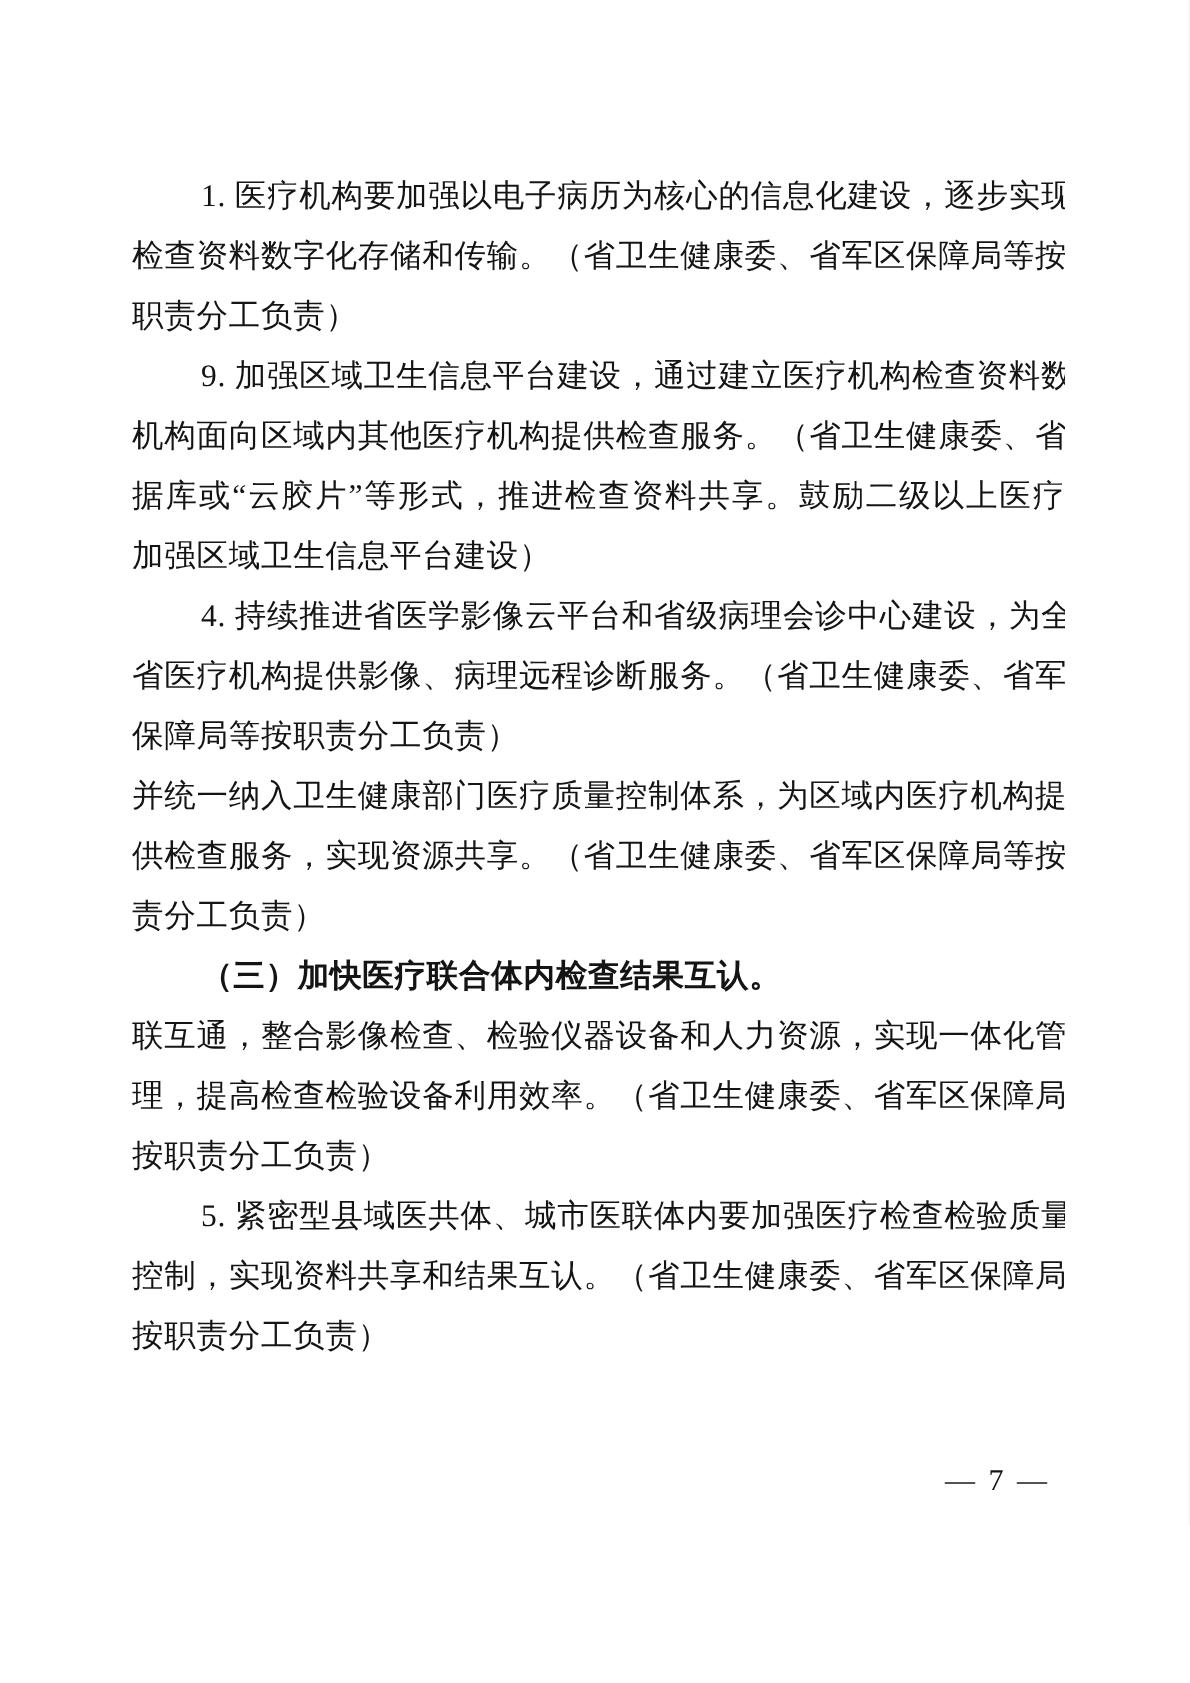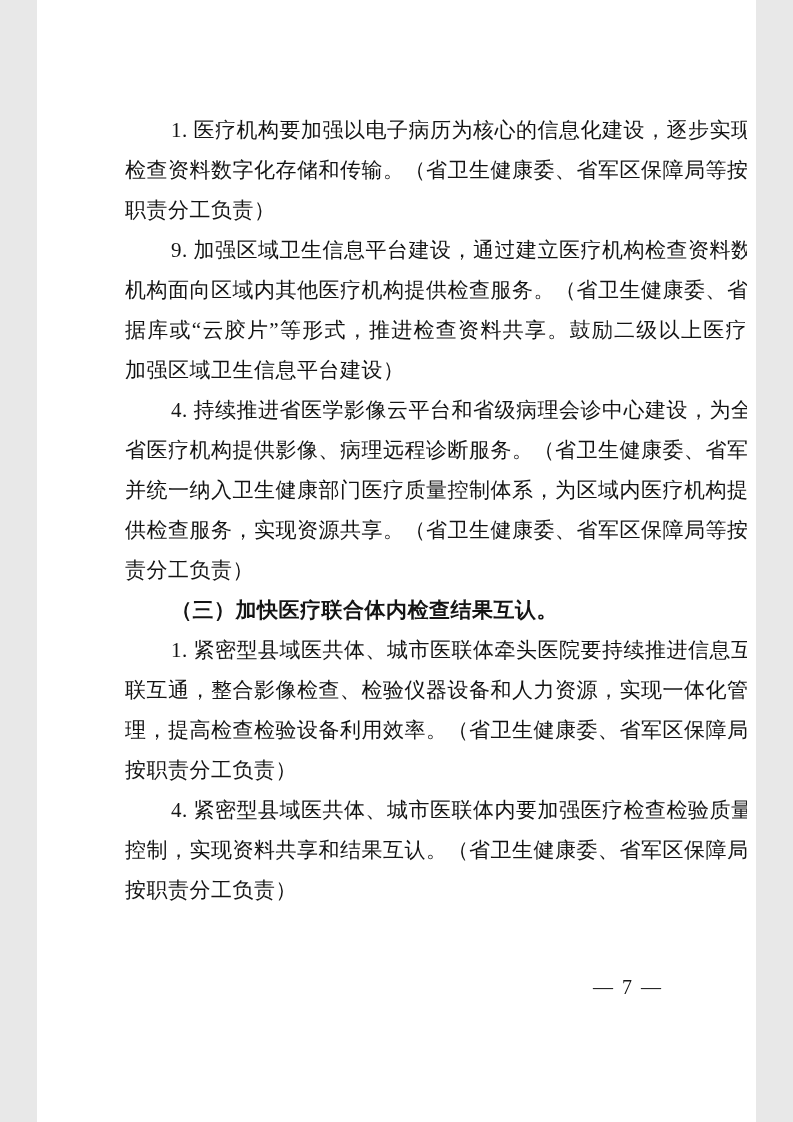--- a/index.html
+++ b/index.html
@@ -2,21 +2,21 @@
 <html><head>
 <meta charset="utf-8">
 <style>
   html, body {
     margin: 0;
     padding: 0;
     background: #e8e8e8;
   }
   .page {
     position: relative;
-    width: 719px;
+    width: 793px;
     height: 1122px;
     margin: 0 auto;
     background: #ffffff;
     font-family: "Liberation Serif", "DejaVu Serif", serif;
     color: #141414;
     overflow: hidden;
   }
   .content {
     position: absolute;
     left: 88px;
@@ -75,41 +75,41 @@
     <div class="para">
       <div class="line first">9. 加强区域卫生信息平台建设，通过建立医疗机构检查资料数</div>
       <div class="line">机构面向区域内其他医疗机构提供检查服务。（省卫生健康委、省</div>
       <div class="line">据库或“云胶片”等形式，推进检查资料共享。鼓励二级以上医疗</div>
       <div class="line last">加强区域卫生信息平台建设）</div>
     </div>
 
     <div class="para">
       <div class="line first">4. 持续推进省医学影像云平台和省级病理会诊中心建设，为全</div>
       <div class="line">省医疗机构提供影像、病理远程诊断服务。（省卫生健康委、省军区</div>
+      <div class="line last">保障局等按职责分工负责）</div>
     </div>
 
     <div class="para">
       <div class="line">并统一纳入卫生健康部门医疗质量控制体系，为区域内医疗机构提</div>
       <div class="line">供检查服务，实现资源共享。（省卫生健康委、省军区保障局等按职</div>
       <div class="line last">责分工负责）</div>
     </div>
 
     <div class="para">
       <div class="line first heading">（三）加快医疗联合体内检查结果互认。</div>
     </div>
 
     <div class="para">
-      <div class="line first">1. 紧密型县域医共体、城市医联体牵头医院要持续推进信息互</div>
       <div class="line">联互通，整合影像检查、检验仪器设备和人力资源，实现一体化管</div>
       <div class="line">理，提高检查检验设备利用效率。（省卫生健康委、省军区保障局等</div>
       <div class="line last">按职责分工负责）</div>
     </div>
 
     <div class="para">
-      <div class="line first">4. 紧密型县域医共体、城市医联体内要加强医疗检查检验质量</div>
+      <div class="line first">5. 紧密型县域医共体、城市医联体内要加强医疗检查检验质量</div>
       <div class="line">控制，实现资料共享和结果互认。（省卫生健康委、省军区保障局等</div>
       <div class="line last">按职责分工负责）</div>
     </div>
 
   </div>
 
   <div class="page-number">— 7 —</div>
 </div>
 
 </body></html>

